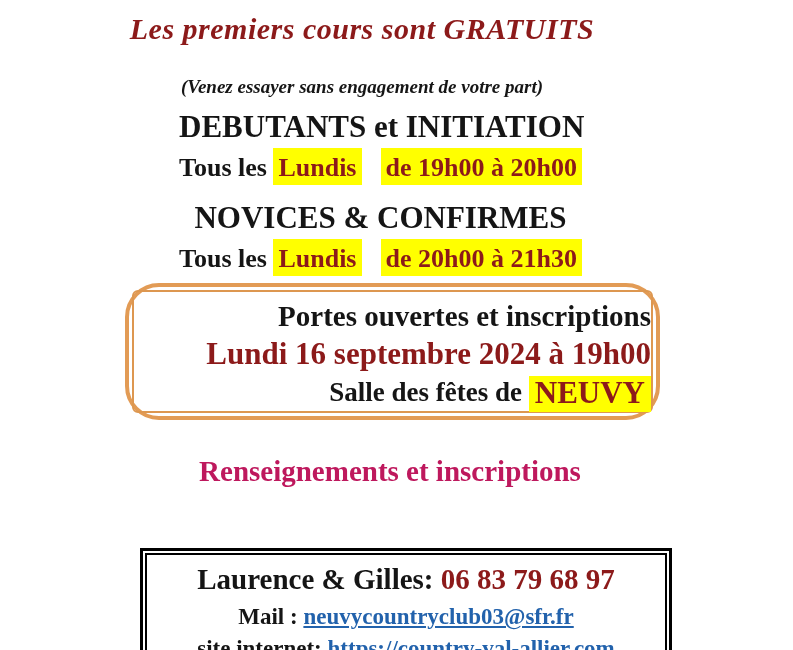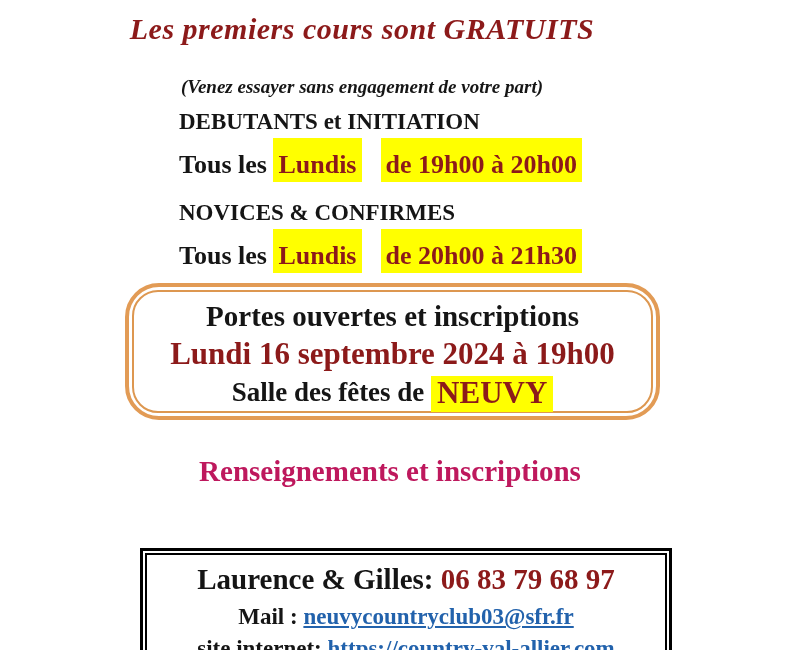--- a/index.html
+++ b/index.html
@@ -26,45 +26,45 @@
     top:76px; left:0; width:724px;
     text-align:center;
     font-size:19px; font-style:italic;
     color:#151515;
   }
 
   
   .course { left:179px; }
   .course-1 { top:109px; }
   .course-2 { top:200px; }
-  .course-level { font-size:23px; line-height:1.15; color:#151515; }
+  .course-level { font-size:31px; line-height:1.15; color:#151515;text-align:center; }
   .course-schedule { margin-top:3px; font-size:26px; line-height:1.15; color:#151515; white-space:nowrap; }
   .hl {
     display:inline-block;
     background:#FFFF00;
     color:#8C1A1A;
-    padding:12px 5px 2px 5px;
+    padding:5px 5px 2px 5px;
   }
   .hl + .hl { margin-left:19px; }
 
   
   .openbox-outer {
     left:125px; top:283px; width:535px; height:137px;
     border:4px solid #E29B55;
     border-radius:34px;
     padding:3px;
     box-sizing:border-box;
     background:#ffffff;
   }
   .openbox-inner {
     width:100%; height:100%;
     border:2px solid #DD9750;
-    border-radius:26px;
+    border-radius:6px;
     box-sizing:border-box;
-    text-align:center;
+    text-align:right;
     padding-top:9px;
   }
   .open-line1 { font-size:29px; line-height:1.1; color:#151515; }
   .open-line2 { font-size:31px; line-height:1.1; margin-top:4px; color:#8C1A1A; }
   .open-line3 { font-size:27px; line-height:1.1; margin-top:5px; color:#151515; }
   .open-line3 .hl { font-size:31px; padding:0 6px 2px 6px; vertical-align:-2px; }
 
   
   .contact-heading {
     top:455px; left:0; width:780px;

